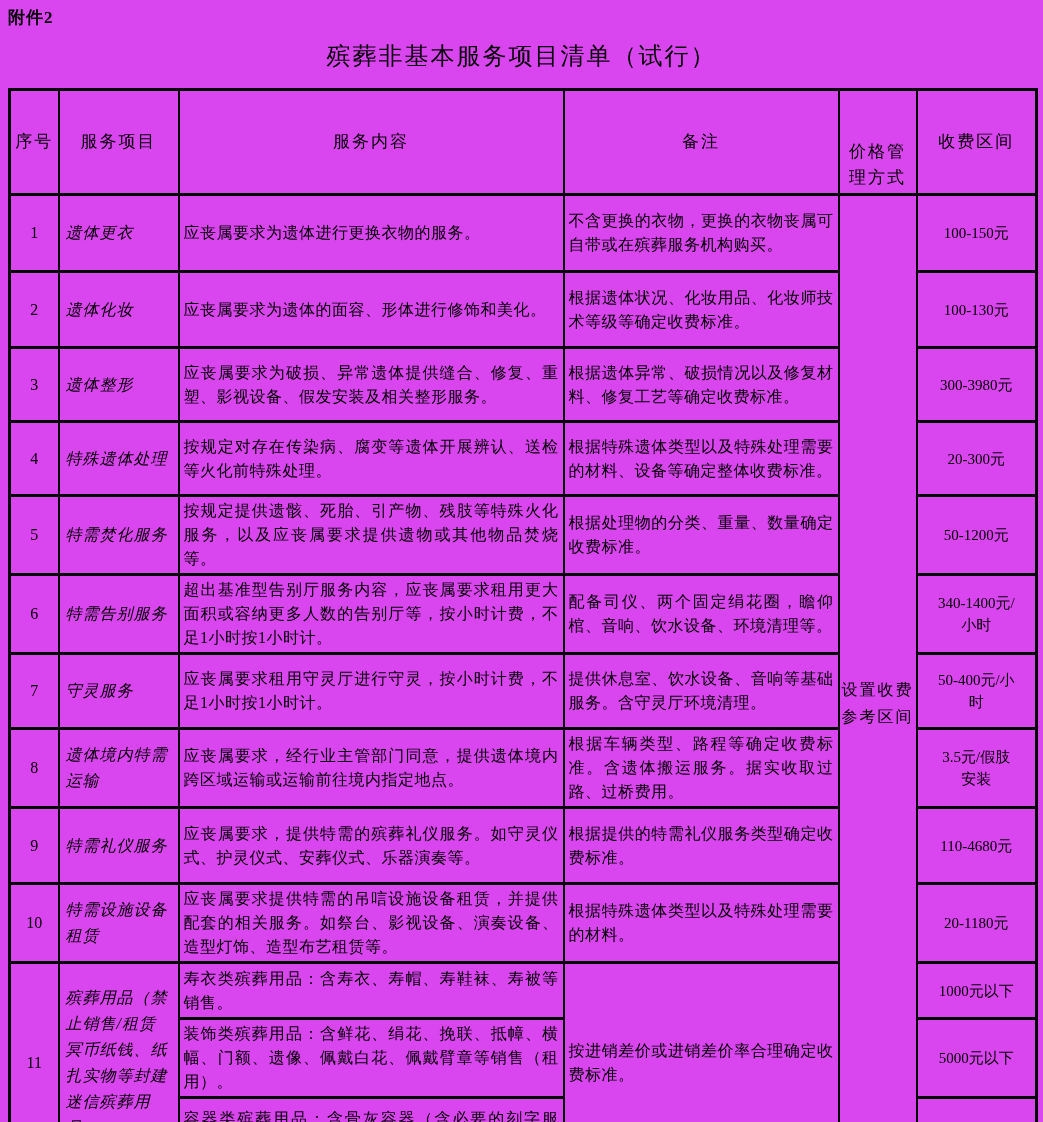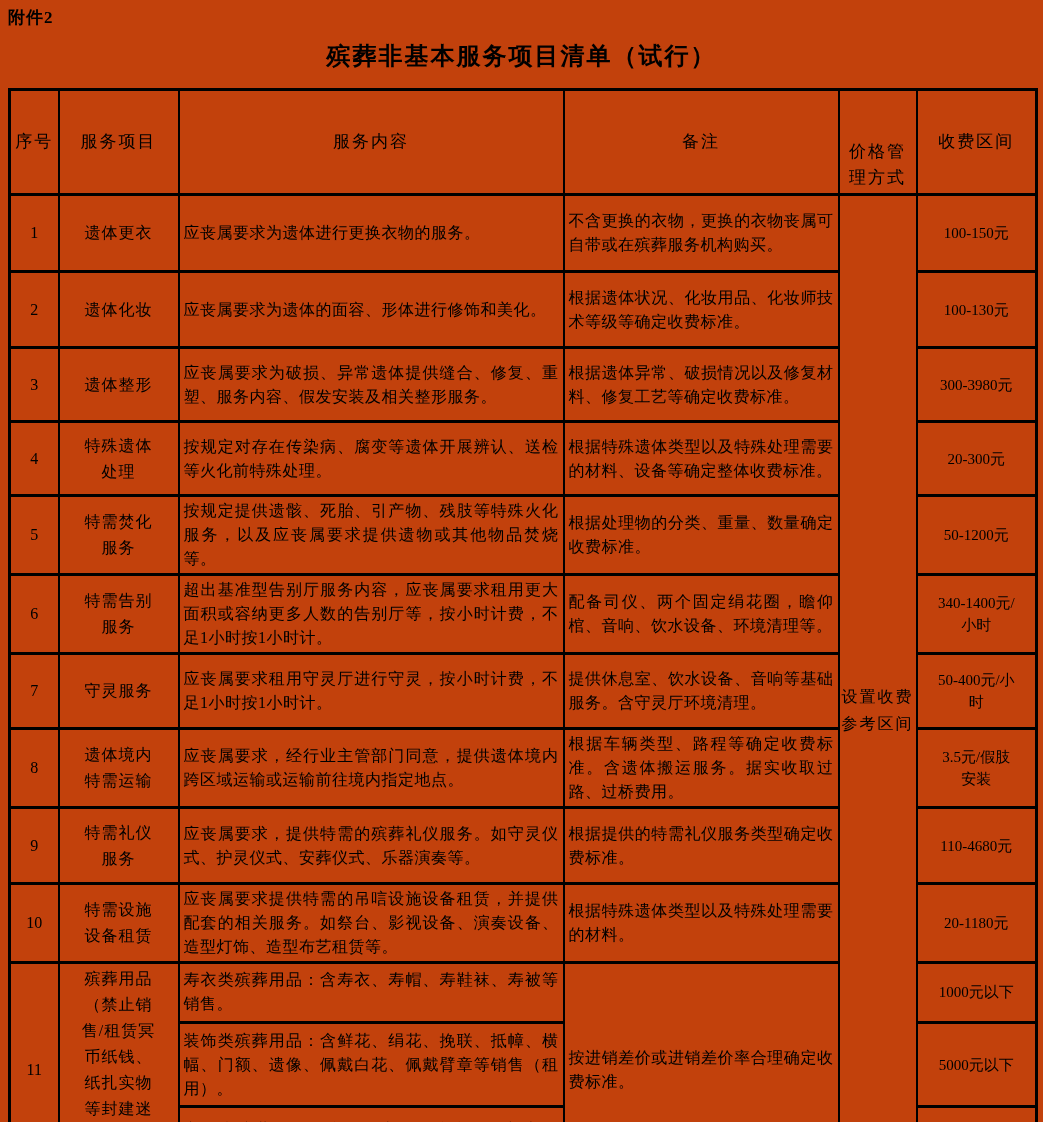--- a/index.html
+++ b/index.html
@@ -6,40 +6,40 @@
     margin: 0;
     padding: 0;
     background: #ffffff;
     color: #000000;
     font-family: "Liberation Serif", "DejaVu Serif", serif;
   }
   .page {
     position: relative;
     width: 1043px;
     height: 1122px;
-    background: #c2410c;
+    background: #d946ef;
     overflow: hidden;
   }
   .attachment {
     position: absolute;
     left: 8px;
     top: 6px;
     font-size: 17px;
     font-weight: bold;
     letter-spacing: 1px;
   }
   .doc-title {
     position: absolute;
     left: 0;
     top: 40px;
     width: 100%;
     margin: 0;
     text-align: center;
     font-size: 24px;
-    font-weight: bold;
+    font-weight: normal;
     letter-spacing: 2px;
   }
   table.main {
     position: absolute;
     left: 8px;
     top: 88px;
     width: 1027px;
     border-collapse: collapse;
     table-layout: fixed;
     border: 3px solid #000;
@@ -61,24 +61,25 @@
     text-align: center;
     letter-spacing: 2px;
     line-height: 26px;
   }
   .c-no {
     text-align: center;
     letter-spacing: 0;
     font-size: 16px;
   }
   .c-item {
-    text-align: center;
+    text-align: left;
     letter-spacing: 1px;
-    padding: 2px 22px;
+    padding: 2px 6px;
     line-height: 26px;
+    font-style: italic;
   }
   .c-content, .c-remark {
     text-align: justify;
     letter-spacing: 0.5px;
   }
   .c-fee {
     text-align: center;
     font-size: 15px;
     letter-spacing: 0;
     padding: 2px 18px;
@@ -145,21 +146,21 @@
       <tr style="height:76px">
         <td class="c-no">2</td>
         <td class="c-item">遗体化妆</td>
         <td class="c-content">应丧属要求为遗体的面容、形体进行修饰和美化。</td>
         <td class="c-remark">根据遗体状况、化妆用品、化妆师技术等级等确定收费标准。</td>
         <td class="c-fee">100-130元</td>
       </tr>
       <tr style="height:74px">
         <td class="c-no">3</td>
         <td class="c-item">遗体整形</td>
-        <td class="c-content">应丧属要求为破损、异常遗体提供缝合、修复、重塑、服务内容、假发安装及相关整形服务。</td>
+        <td class="c-content">应丧属要求为破损、异常遗体提供缝合、修复、重塑、影视设备、假发安装及相关整形服务。</td>
         <td class="c-remark">根据遗体异常、破损情况以及修复材料、修复工艺等确定收费标准。</td>
         <td class="c-fee">300-3980元</td>
       </tr>
       <tr style="height:74px">
         <td class="c-no">4</td>
         <td class="c-item">特殊遗体处理</td>
         <td class="c-content">按规定对存在传染病、腐变等遗体开展辨认、送检等火化前特殊处理。</td>
         <td class="c-remark">根据特殊遗体类型以及特殊处理需要的材料、设备等确定整体收费标准。</td>
         <td class="c-fee">20-300元</td>
       </tr>

